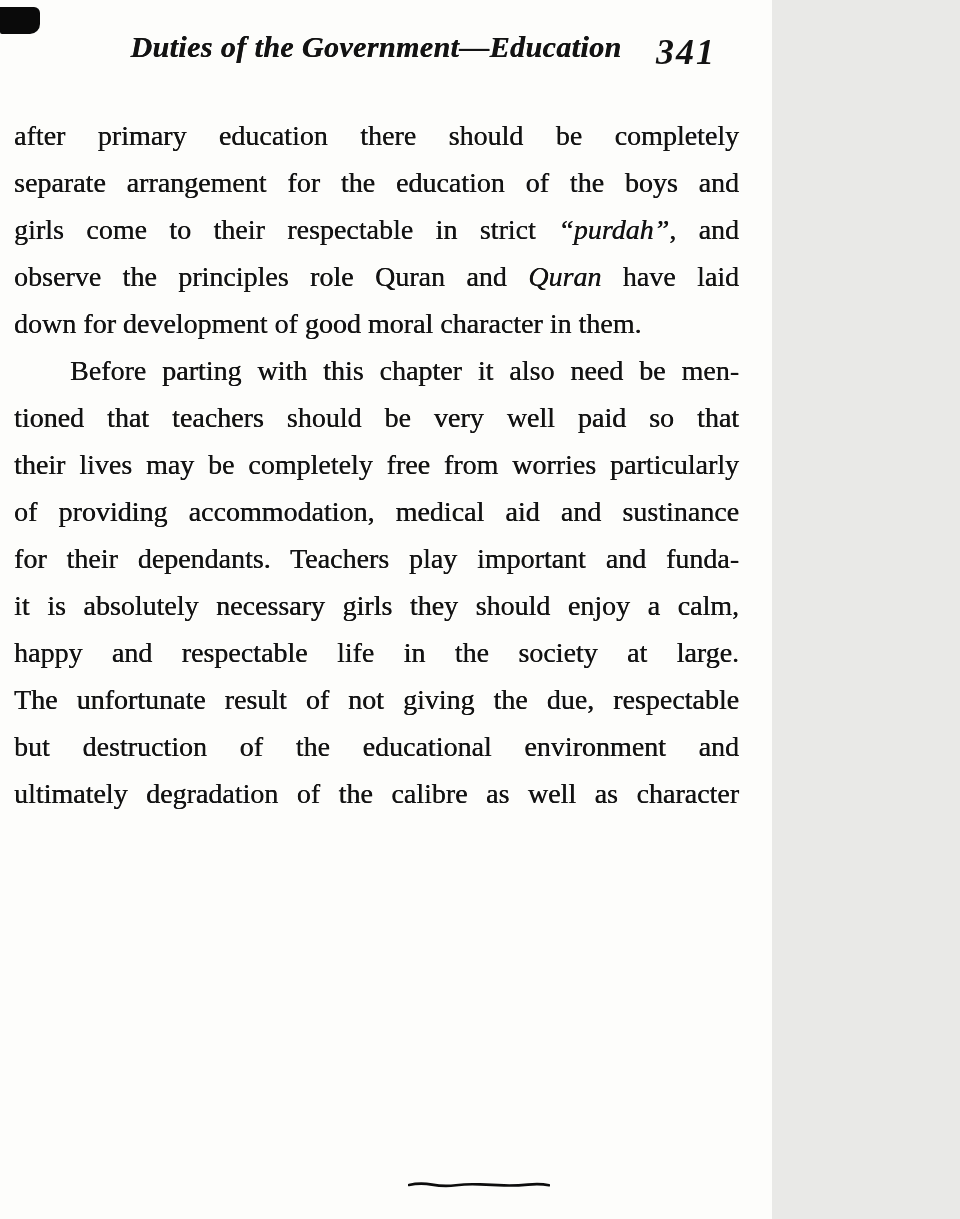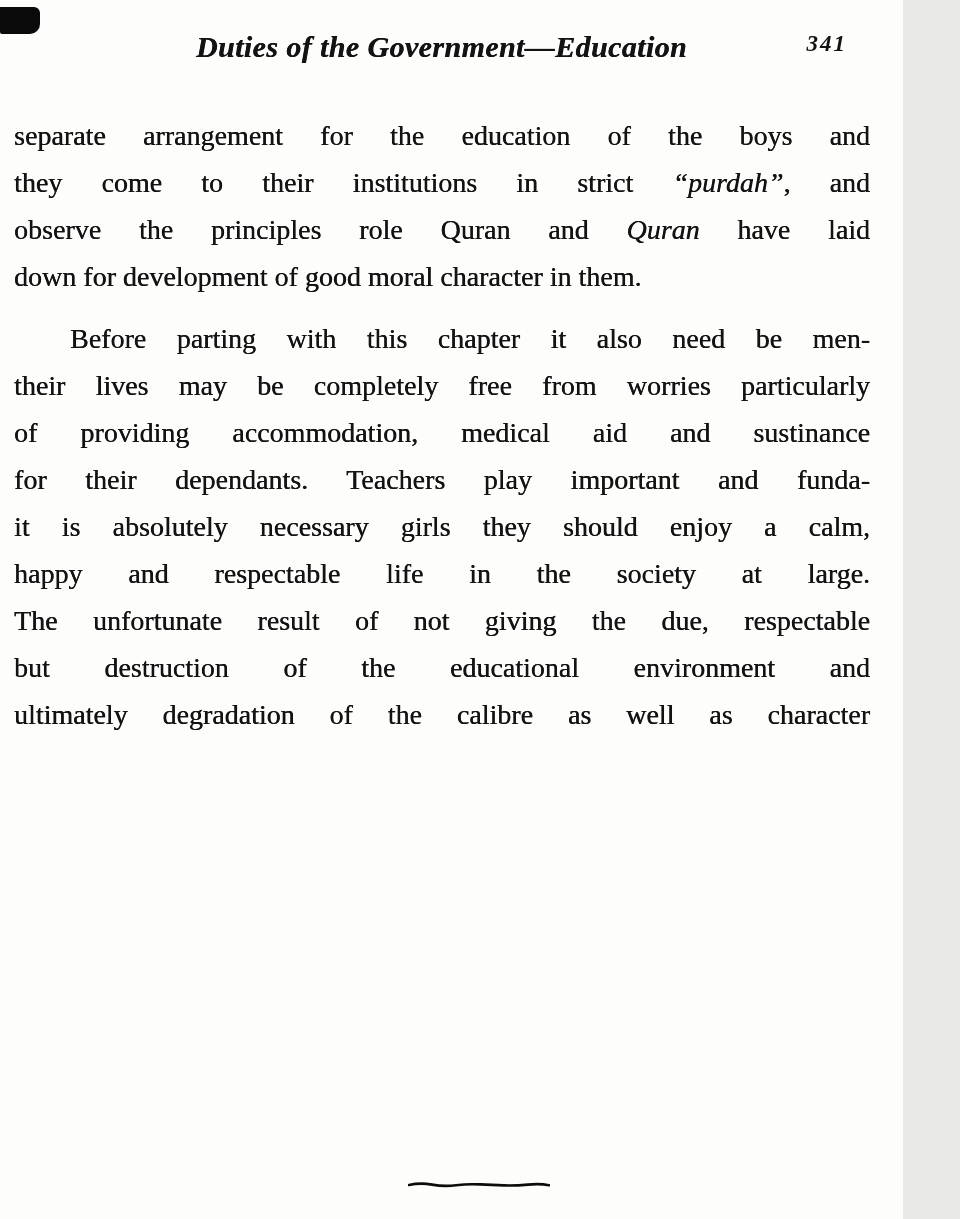--- a/index.html
+++ b/index.html
@@ -2,21 +2,21 @@
 <html><head>
 <meta charset="utf-8">
 <style>
   html, body {
     margin: 0;
     padding: 0;
     background: #e9e9e7;
   }
   .page {
     position: relative;
-    width: 903px;
+    width: 772px;
     height: 1219px;
     background: #fdfdfb;
     color: #131313;
     font-family: "Liberation Serif", serif;
     overflow: hidden;
     box-sizing: border-box;
   }
   
   .corner-blot {
     position: absolute;
@@ -48,34 +48,34 @@
     font-size: 30px;
     font-weight: 700;
     font-style: italic;
     letter-spacing: 0.4px;
     text-shadow: 0.3px 0 0 currentColor;
   }
   .header .page-number {
     position: absolute;
     right: 22px;
     top: 1px;
-    font-size: 23px;
+    font-size: 36px;
     font-style: italic;
     font-weight: 600;
     letter-spacing: 2px;
   }
 
   .body-text {
     margin: 40px 33px 0 14px;
     font-size: 28px;
     line-height: 47px;
     text-shadow: 0.35px 0 0 currentColor; 
   }
   .paragraph { margin: 0; }
-  .paragraph + .paragraph { margin-top: 15px; }
+  .paragraph + .paragraph { }
   .line {
     text-align: justify;
     text-align-last: justify;
     white-space: normal;
   }
   .line.last { text-align-last: left; }
   .line.first-indent { text-indent: 56px; }
   .line i { }
 </style>
 </head>
@@ -85,27 +85,29 @@
 
   <div class="corner-blot"></div>
 
   <div class="header">
     <span class="title">Duties of the Government—Education</span>
     <span class="page-number">341</span>
   </div>
 
   <div class="body-text">
       <div class="paragraph">
+        <div class="line"><span>after primary education there should be completely</span></div>
         <div class="line"><span>separate arrangement for the education of the boys and</span></div>
-        <div class="line"><span>they come to their institutions in strict </span><i>“purdah”</i><span>, and</span></div>
+        <div class="line"><span>girls come to their respectable in strict </span><i>“purdah”</i><span>, and</span></div>
         <div class="line"><span>observe the principles role Quran and </span><i>Quran</i><span> have laid</span></div>
         <div class="line last"><span>down for development of good moral character in them.</span></div>
       </div>
       <div class="paragraph">
         <div class="line first-indent"><span>Before parting with this chapter it also need be men-</span></div>
+        <div class="line"><span>tioned that teachers should be very well paid so that</span></div>
         <div class="line"><span>their lives may be completely free from worries particularly</span></div>
         <div class="line"><span>of providing accommodation, medical aid and sustinance</span></div>
         <div class="line"><span>for their dependants.  Teachers play important and funda-</span></div>
         <div class="line"><span>it is absolutely necessary girls they should enjoy a calm,</span></div>
         <div class="line"><span>happy and respectable life in the society at large.</span></div>
         <div class="line"><span>The unfortunate result of not giving the due, respectable</span></div>
         <div class="line"><span>but destruction of the educational environment and</span></div>
         <div class="line"><span>ultimately degradation of the calibre as well as character</span></div>
       </div>
     </div>

